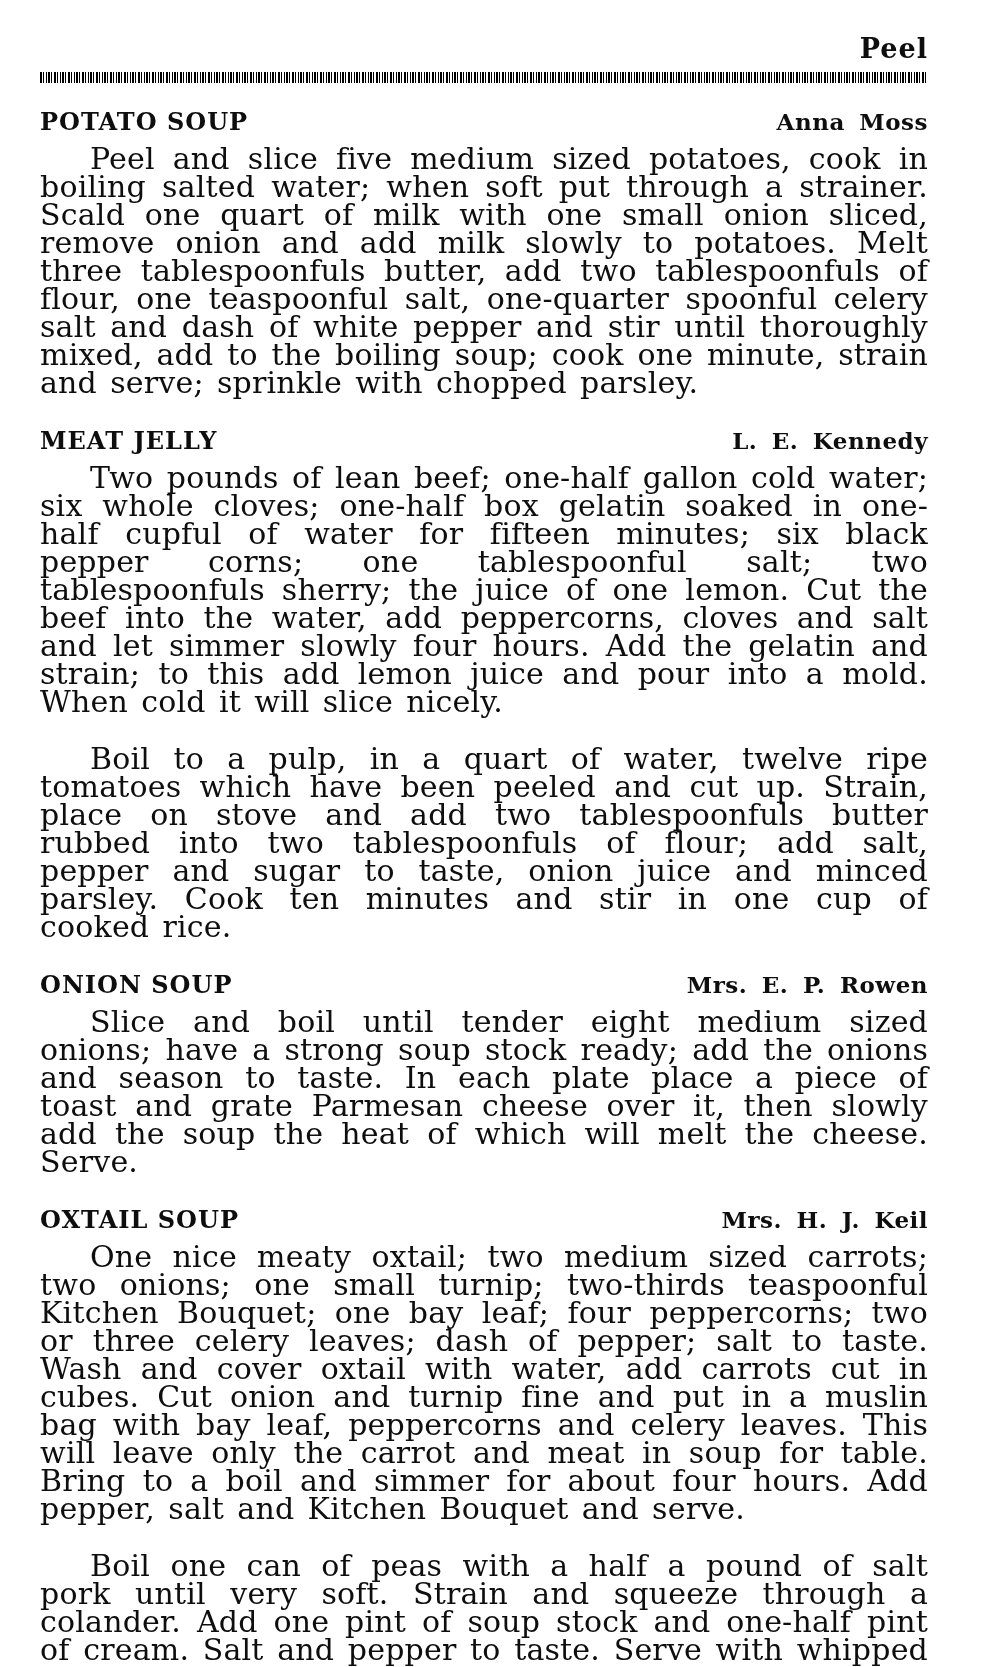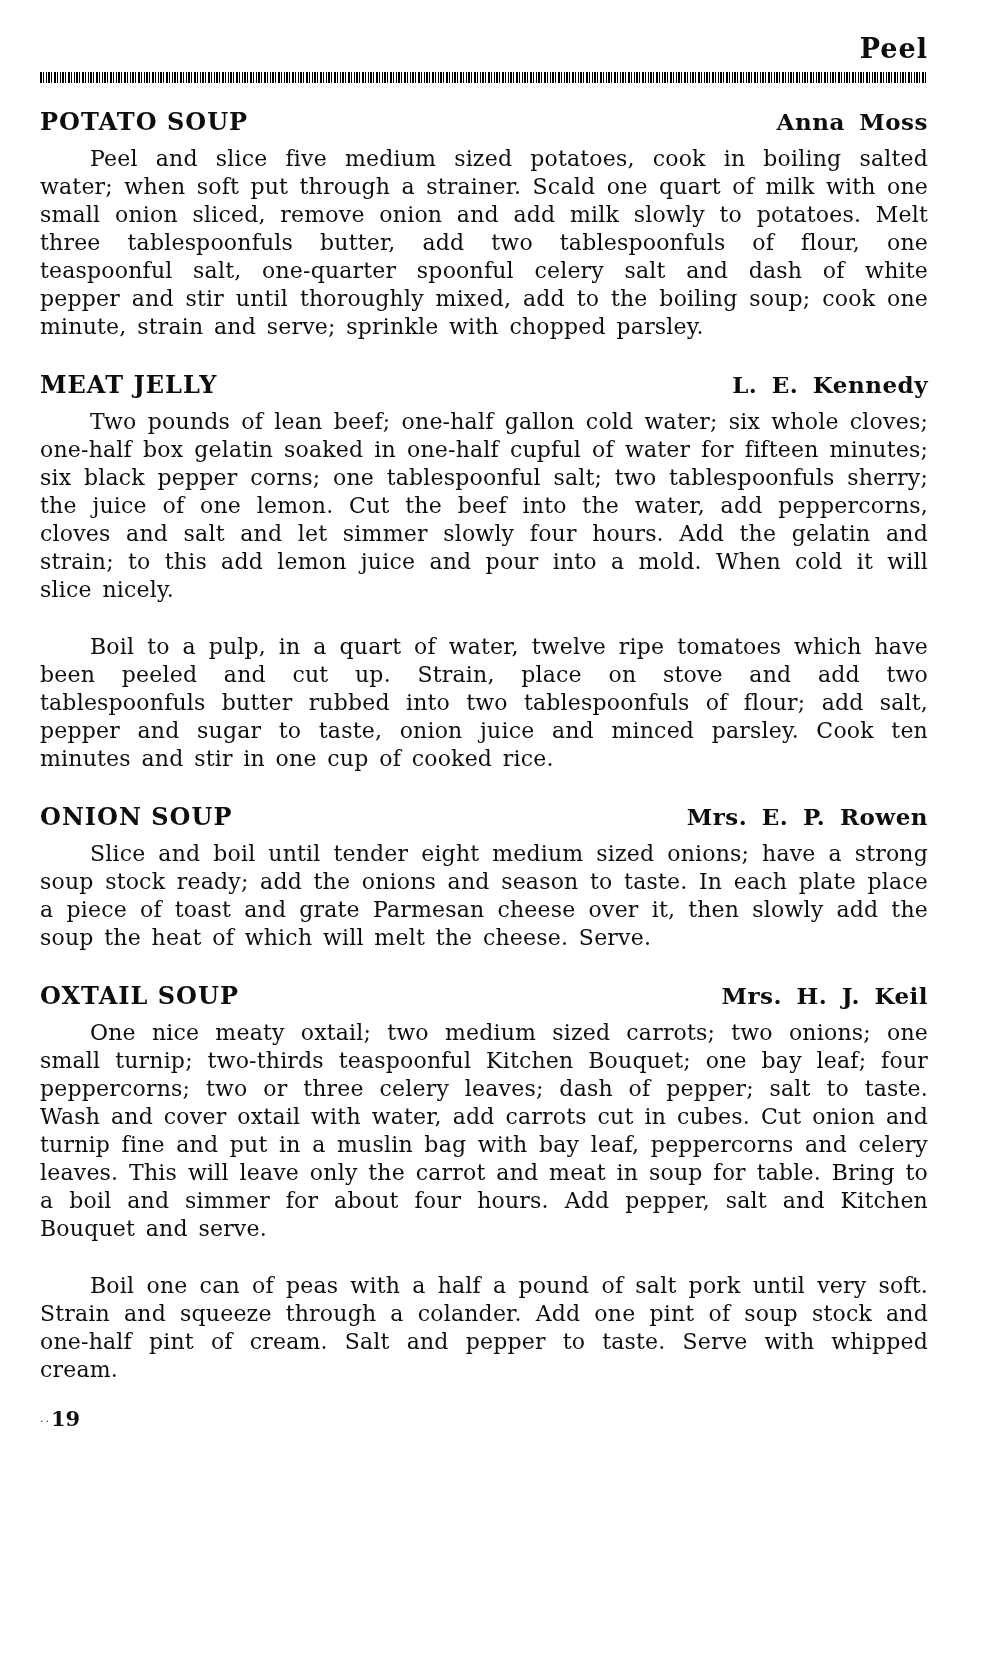--- a/index.html
+++ b/index.html
@@ -58,21 +58,21 @@
   }
   .recipe-attribution {
     font-size: 23px;
     font-weight: 700;
     letter-spacing: 0.5px;
     word-spacing: 6px;
     white-space: nowrap;
   }
   .recipe-body {
     margin: 9px 0 0 0;
-    font-size: 22px;
+    font-size: 30px;
     line-height: 28px;
     text-align: justify;
     text-indent: 50px;
     letter-spacing: 0.2px;
     word-spacing: 3.5px;
   }
   .footer {
     margin-top: 22px;
     text-align: left;
     font-size: 21px;

